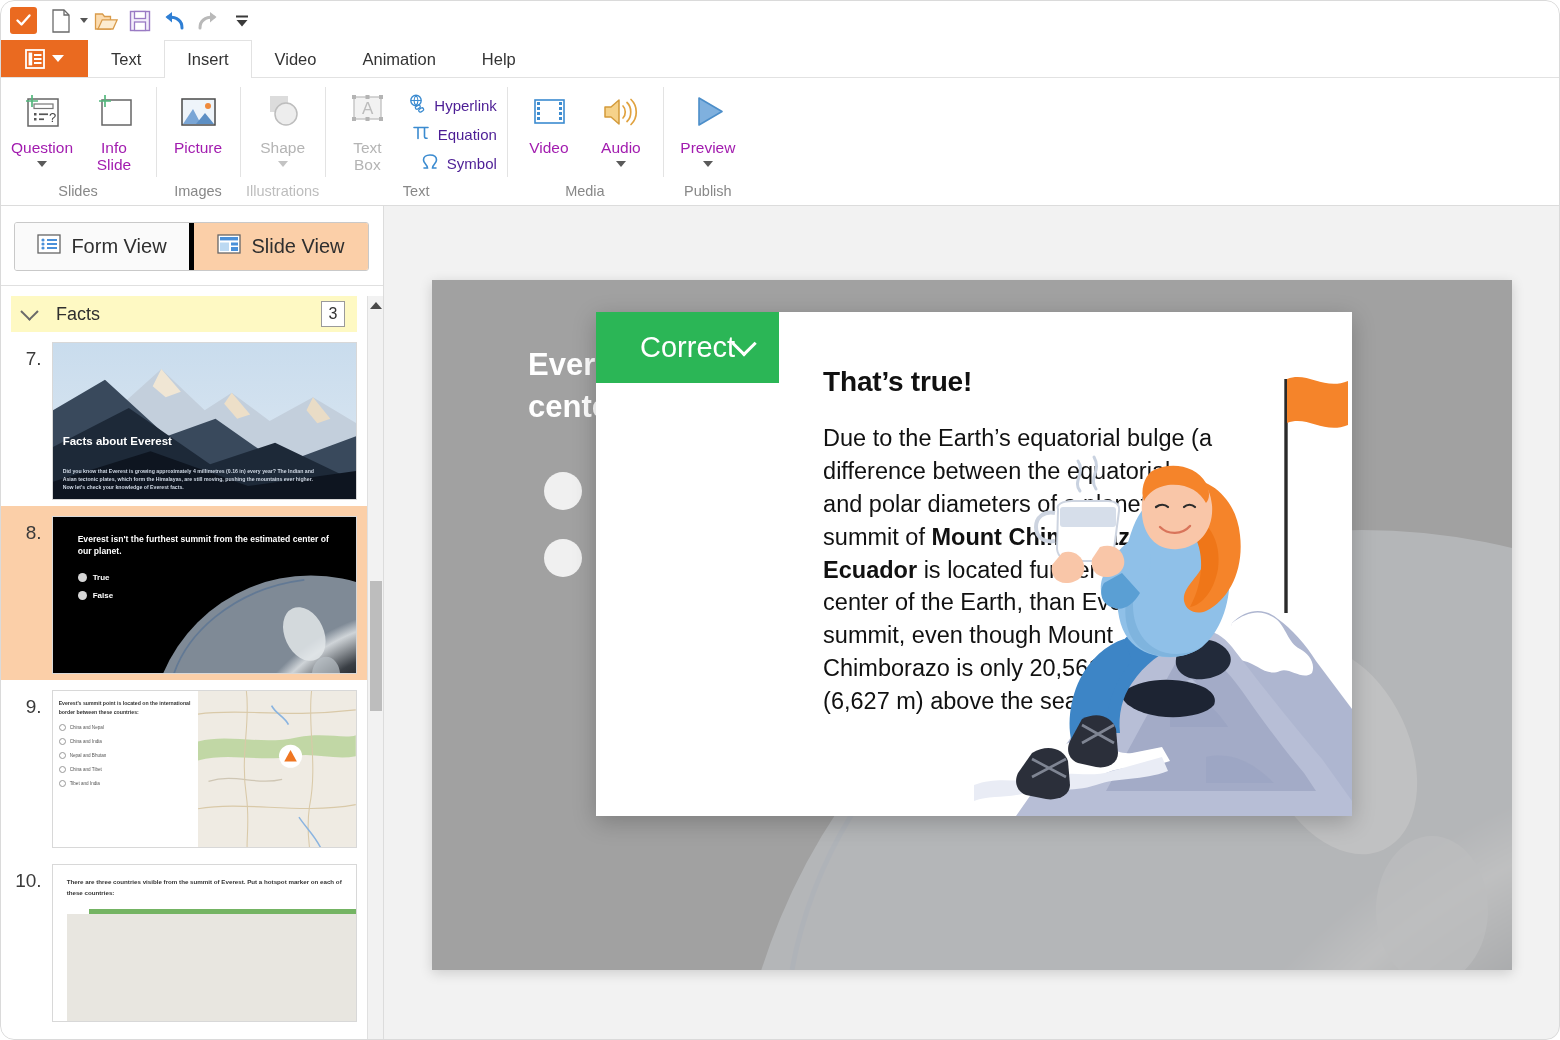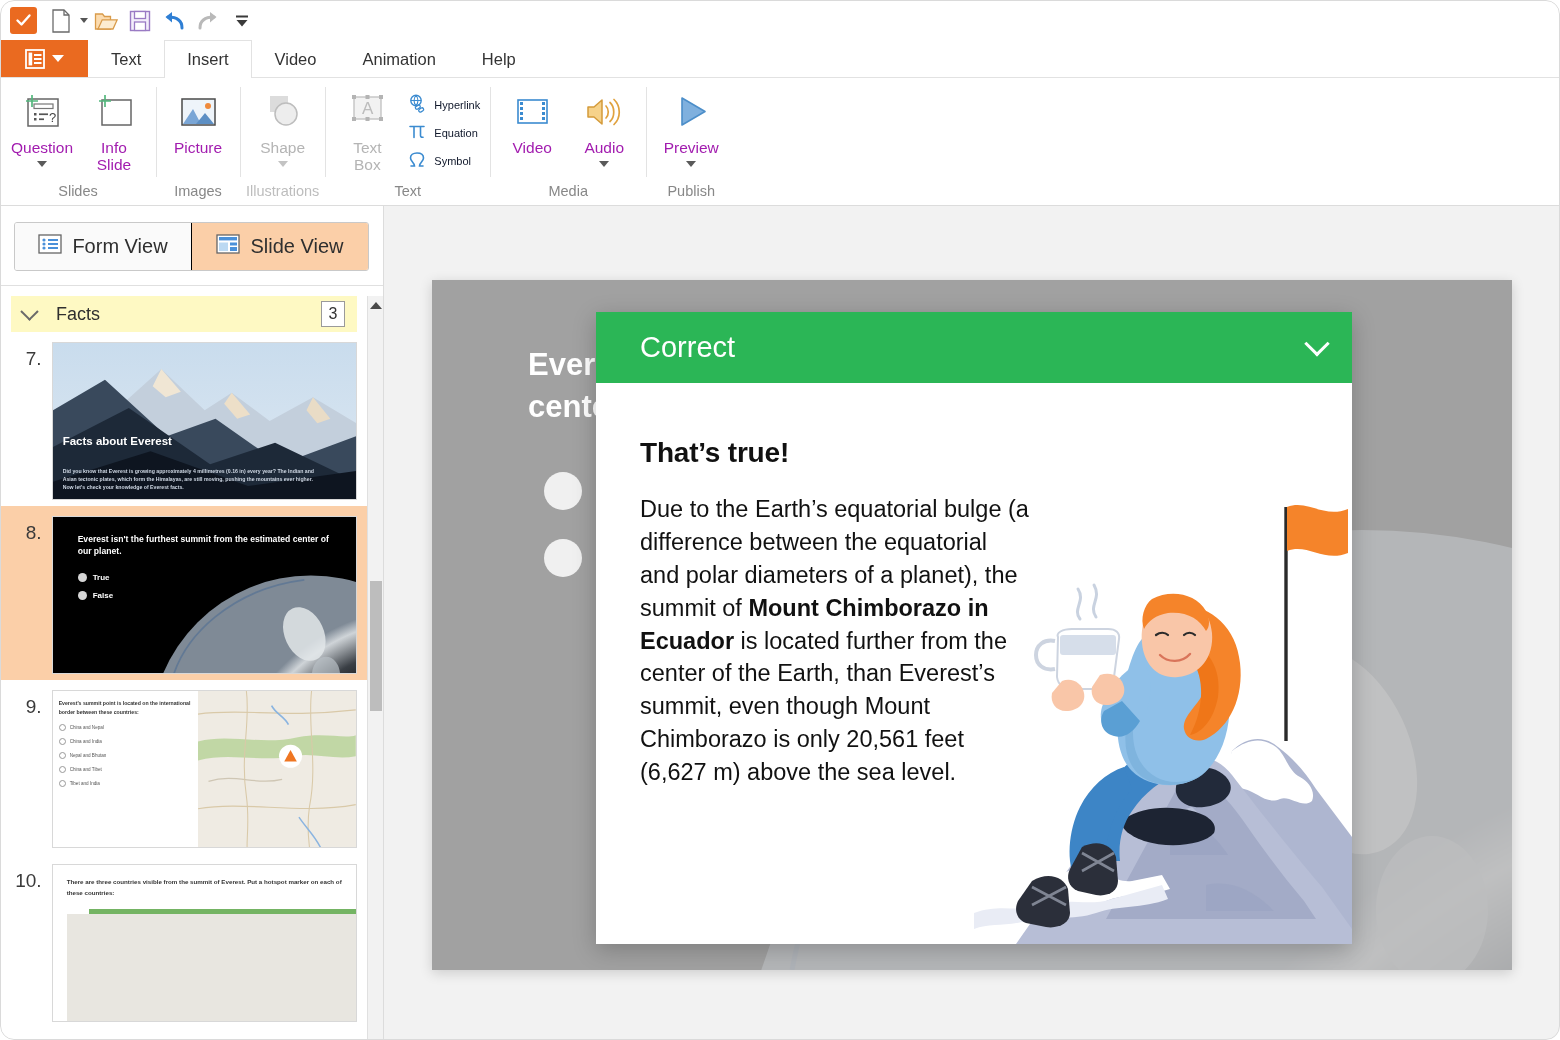--- a/index.html
+++ b/index.html
@@ -86,42 +86,42 @@
     font-size: 15.5px; color: #a21caf; text-align: center; line-height: 1.12;
   }
   .ritem.disabled .ritem-lbl { color: #b4b4b4; }
   .caret-dn {
     width: 0; height: 0; border-left: 5px solid transparent; border-right: 5px solid transparent;
     border-top: 6px solid #5a5a5a; margin-top: 3px;
   }
   .ritem.disabled .caret-dn { border-top-color: #c3c3c3; }
   .rsmall {
     display: flex; align-items: center; gap: 7px; padding: 3px 4px; cursor: pointer;
-    font-size: 11px; color: #0f172a;
+    font-size: 15px; color: #4c1d95; justify-content: flex-end;
   }
   .rsmall-col { display: flex; flex-direction: column; justify-content: center; padding-top: 5px; }
 
   
   .body { display: flex; height: 833px; }
 
   
   .leftpanel {
     width: 386px; background: #fff; display: flex; flex-direction: column;
     border-right: 1px solid #dcdcdc;
   }
   .viewtoggle {
     margin: 16px 14px 0 14px; height: 49px; display: flex;
     border: 1px solid #c9c9c9; border-radius: 3px; overflow: hidden;
   }
   .vt-btn {
     flex: 1; display: flex; align-items: center; justify-content: center; gap: 10px;
     font-size: 20px; color: #2f2f2f; cursor: pointer; background: #fafafa;
   }
   .vt-btn.active { background: #fbcfa8; }
-  .vt-btn + .vt-btn { border-left: 1px solid #000000; }
+  .vt-btn + .vt-btn { border-left: 5px solid #000000; }
   .panel-sep { margin-top: 14px; border-top: 1px solid #e0e0e0; }
 
   .slidelist { flex: 1; position: relative; overflow: hidden; }
   .slidelist-inner { position: absolute; inset: 0 16px 0 0; overflow: hidden; }
 
   .grouphdr {
     margin: 10px 10px 0 11px; height: 36px; background: #fef9c3;
     display: flex; align-items: center; padding: 0 12px; gap: 20px; cursor: pointer;
   }
   .grouphdr-name { font-size: 18px; color: #2f2f2f; flex: 1; }
@@ -184,23 +184,23 @@
   .stage-earth { position: absolute; inset: 0; background: #000; }
   .stage-dim { position: absolute; inset: 0; background: rgba(188,188,188,.86); }
   .stage-q { position: absolute; left: 96px; top: 64px; right: 120px; color: #fff;
              font-size: 31px; font-weight: bold; line-height: 1.35; }
   .stage-opt { position: absolute; left: 112px; display: flex; align-items: center; gap: 20px;
                color: #fff; font-size: 23px; font-weight: bold; }
   .stage-dot { width: 38px; height: 38px; border-radius: 50%; background: #f0f0f0; }
 
   
   .fb {
-    position: absolute; left: 164px; top: 32px; width: 756px; height: 632px;
+    position: absolute; left: 164px; top: 32px; width: 756px; height: 504px;
     background: #fff; box-shadow: 0 6px 22px rgba(0,0,0,.22); overflow: hidden;
-    display: flex; flex-direction: column;
+    display: flex; flex-direction: row;
   }
   .fb-hdr {
     height: 71px; background: #2bb656; display: flex; align-items: center;
     padding: 0 26px 0 44px; cursor: pointer;
   }
   .fb-title { flex: 1; color: #fff; font-size: 29px; }
   .chev-dn { width: 18px; height: 18px; border-right: 3px solid #fff; border-bottom: 3px solid #fff;
              transform: rotate(45deg) translate(-3px,-3px); }
   .fb-body { flex: 1; position: relative; padding: 54px 44px 0 44px; }
   .fb-h { font-size: 28px; font-weight: bold; color: #111; letter-spacing: -.2px; }

